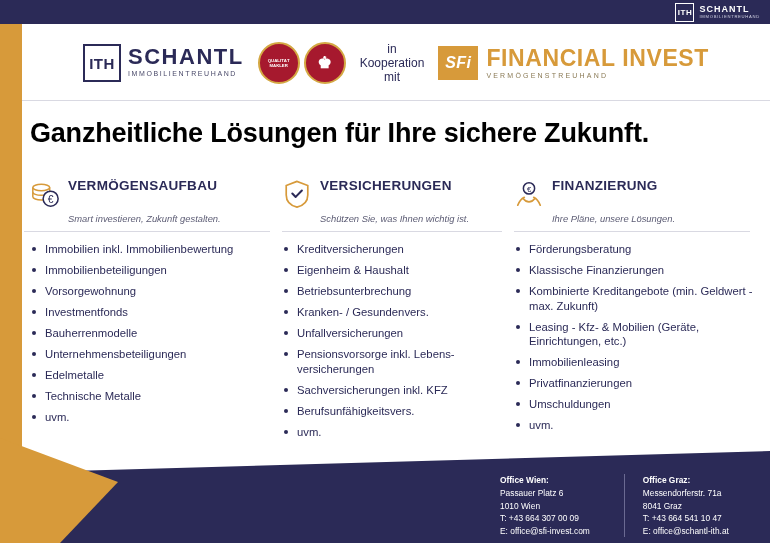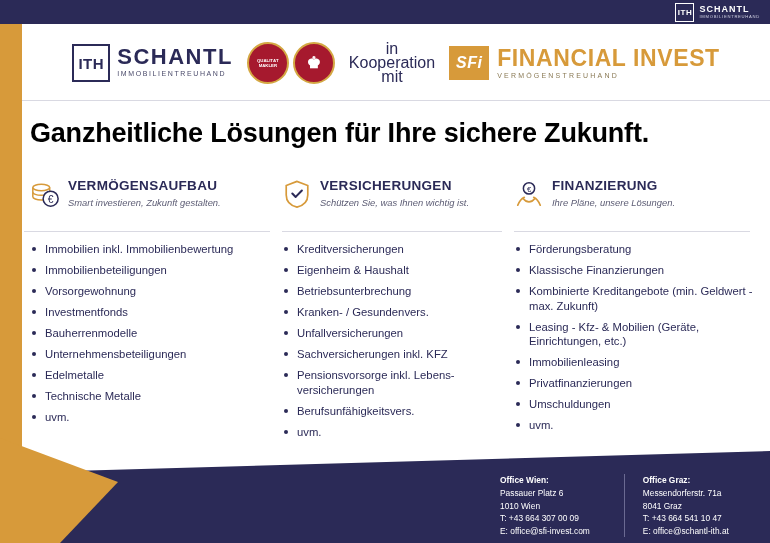--- a/index.html
+++ b/index.html
@@ -136,21 +136,21 @@
   .seal.s1 { background: #a6192e; border: 2px solid #d4a843; }
   .seal.s2 { background: #a6192e; border: 2px solid #d4a843; position: relative; }
   .seal.s2 .crest {
     font-size: 16px;
     line-height: 16px;
     color: #ffffff;
   }
 
   .koop {
     color: #2b2a57;
-    font-size: 16px;
+    font-size: 12px;
     text-align: center;
     line-height: 14px;
   }
 
   .fininv {
     display: flex;
     align-items: center;
     gap: 8px;
   }
   .sfi-mark {
@@ -229,21 +229,21 @@
     font-size: 13.5px;
     font-weight: bold;
     letter-spacing: 0.3px;
     line-height: 16px;
   }
   .col-sub {
     color: #5c5c74;
     font-size: 9.4px;
     font-style: italic;
     line-height: 14px;
-    margin-top: 2px;
+    margin-top: 18px;
   }
 
   .col-rule {
     height: 1px;
     background: #d9d9e2;
     margin: 9px 0 10px 0;
   }
   .c1 .col-rule { margin-left: -6px; width: 246px; }
   .c2 .col-rule { width: 220px; }
   .c3 .col-rule { width: 236px; }
@@ -420,22 +420,22 @@
           <div class="col-sub">Schützen Sie, was Ihnen wichtig ist.</div>
         </div>
       </div>
       <div class="col-rule"></div>
       <ul class="bullets">
         <li>Kreditversicherungen</li>
         <li>Eigenheim &amp; Haushalt</li>
         <li>Betriebsunterbrechung</li>
         <li>Kranken- / Gesundenvers.</li>
         <li>Unfallversicherungen</li>
+        <li>Pensionsvorsorge inkl. Lebens-versicherungen</li>
         <li>Sachversicherungen inkl. KFZ</li>
-        <li>Pensionsvorsorge inkl. Lebens-versicherungen</li>
         <li>Berufsunfähigkeitsvers.</li>
         <li>uvm.</li>
       </ul>
     </div>
 
     <div class="col c3">
       <div class="col-head">
         <svg class="col-icon" viewBox="0 0 32 32">
           <circle cx="16" cy="10" r="6" fill="none" stroke="#2b2a57" stroke-width="1.6"></circle>
           <text x="16" y="13.8" font-size="8" font-family="Liberation Sans, sans-serif" fill="#2b2a57" text-anchor="middle">€</text>

